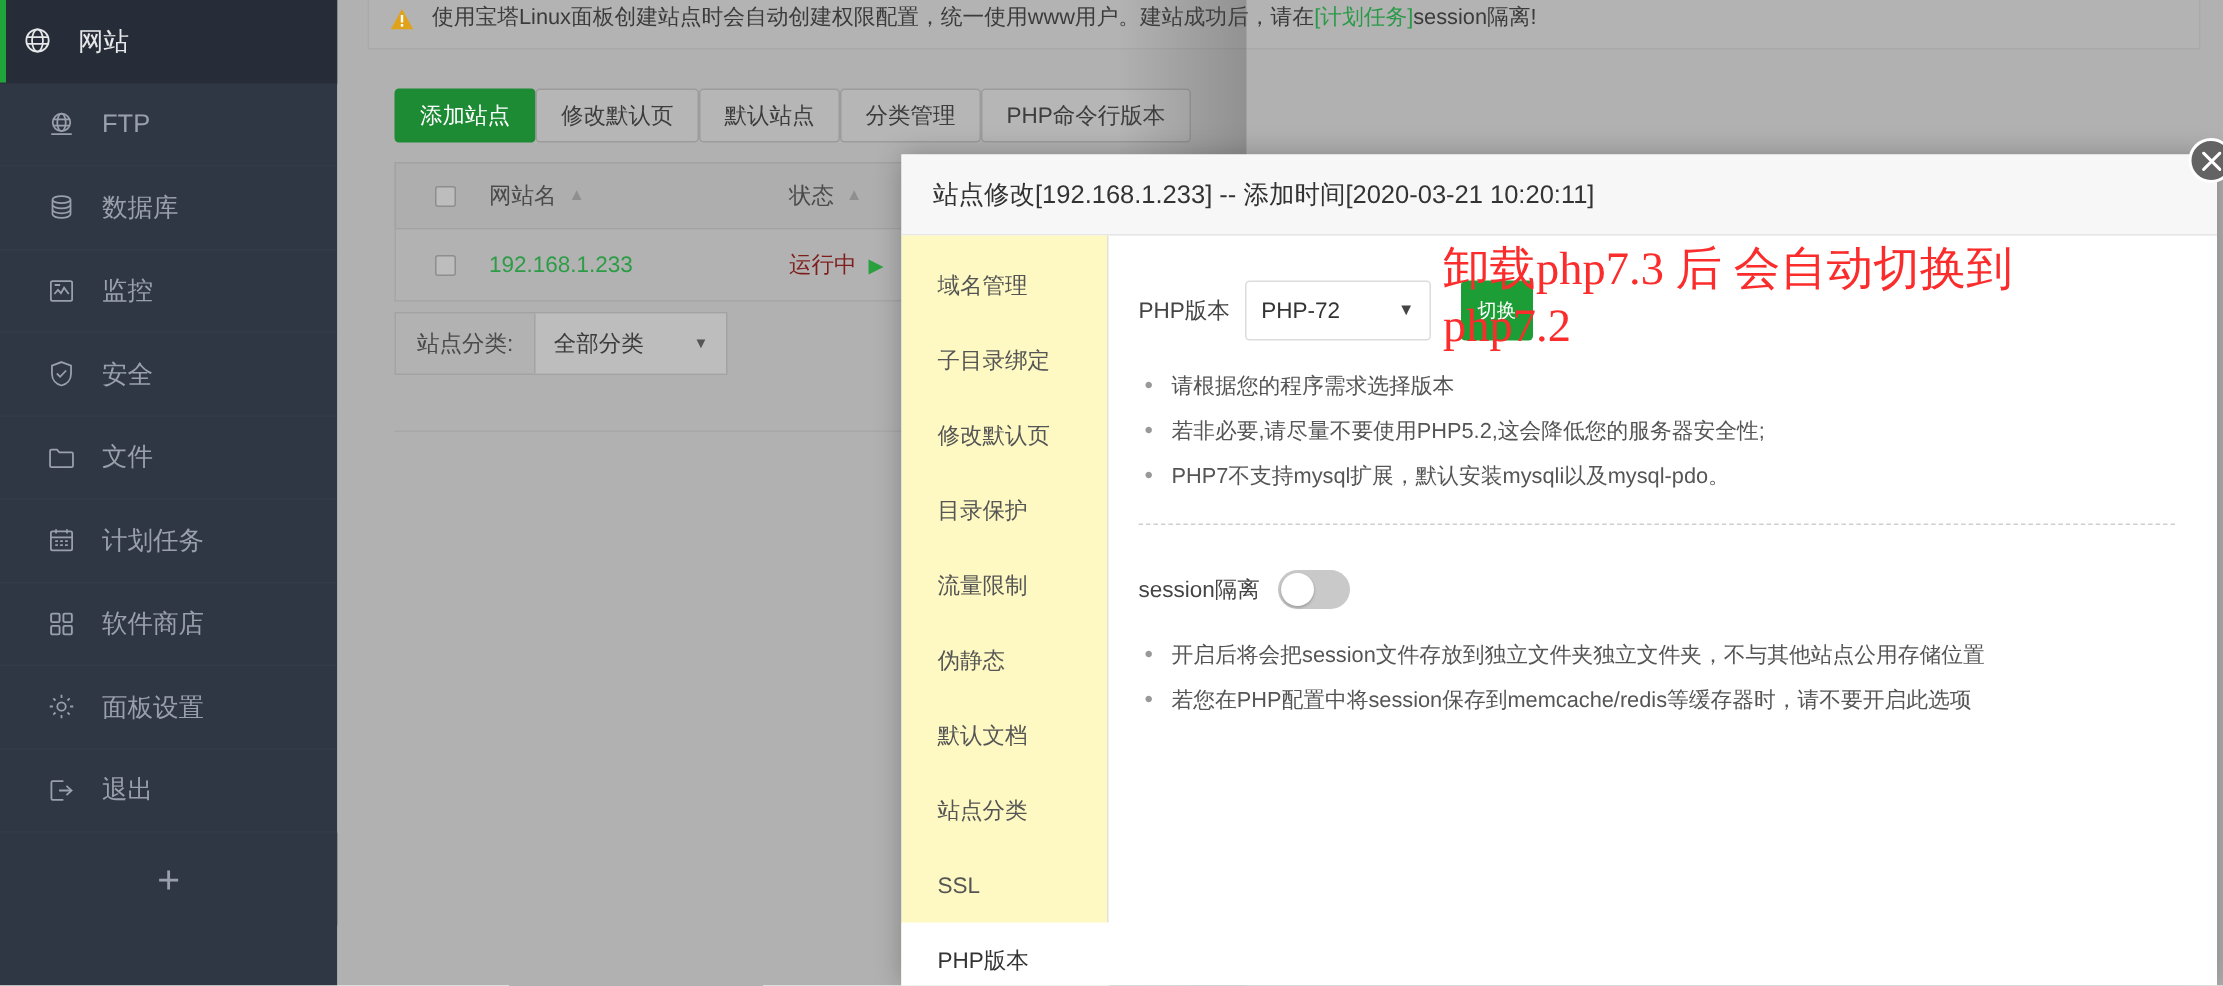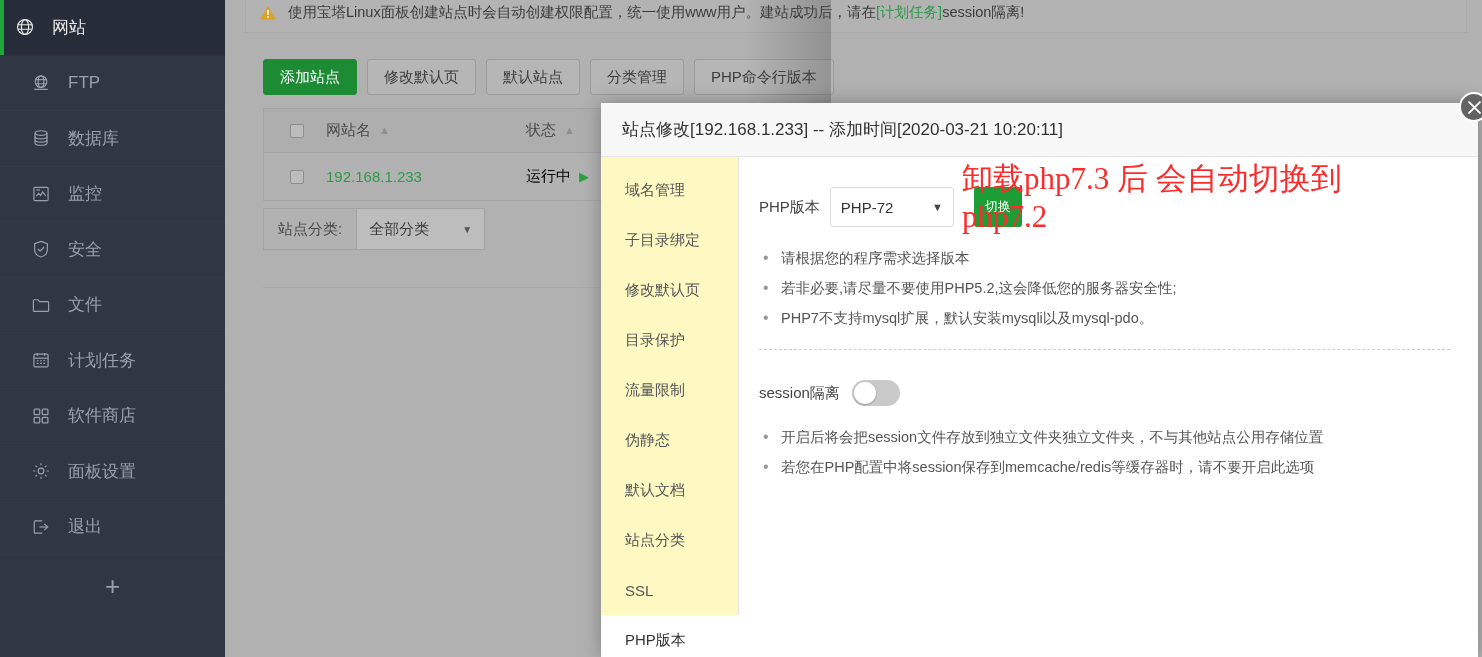--- a/index.html
+++ b/index.html
@@ -72,21 +72,21 @@
     padding: 0 14px;
     font-size: 14.5px; color: #3b3b3b;
   }
   #notice .warn-ico { margin-right: 12px; display: flex; flex: none; }
   #notice .notice-text { line-height: 1; }
   #notice .notice-link { color: #2a9a49; }
 
   
   #btnrow {
     position: absolute; left: 18px; top: 59px;
-    display: flex; gap: 10px;
+    display: flex; 
   }
   .btn {
     height: 36px; padding: 0 16px;
     display: flex; align-items: center; justify-content: center;
     border-radius: 3px; font-size: 15px;
     border: 1px solid #9c9c9c;
     background: #b6b6b6; color: #3d3d3d;
     cursor: pointer; white-space: nowrap;
   }
   .btn.primary { background: #1d8a34; border-color: #1d8a34; color: #fff; }
@@ -111,21 +111,21 @@
   .cbx {
     width: 14px; height: 14px; flex: none;
     border: 1px solid #8e8e8e; background: #bdbdbd; border-radius: 2px;
     margin-left: 26px; margin-right: 22px;
     cursor: pointer;
   }
   .col-name { width: 200px; display: flex; align-items: center; gap: 8px; }
   .col-status { width: 140px; display: flex; align-items: center; gap: 8px; }
   .sort-ico { color: #8f8f8f; font-size: 11px; line-height: 1; }
   .sitename { color: #2c9c46; }
-  .running { color: #000000; }
+  .running { color: #7f1d1d; }
   .play-ico { color: #2aa03f; font-size: 13px; }
 
   
   #filterrow {
     position: absolute; left: 18px; top: 208px;
     height: 42px;
     display: flex; align-items: stretch;
     border: 1px solid #a3a3a3;
     background: #b2b2b2;
   }

